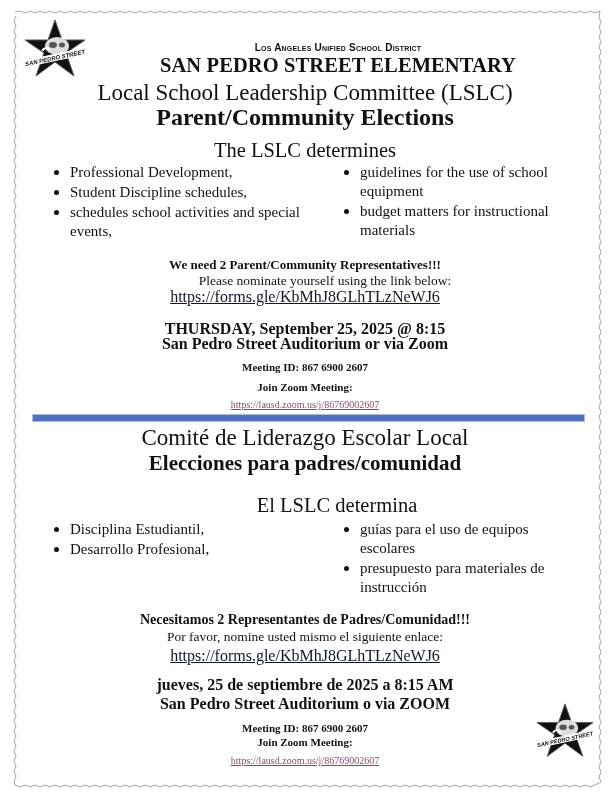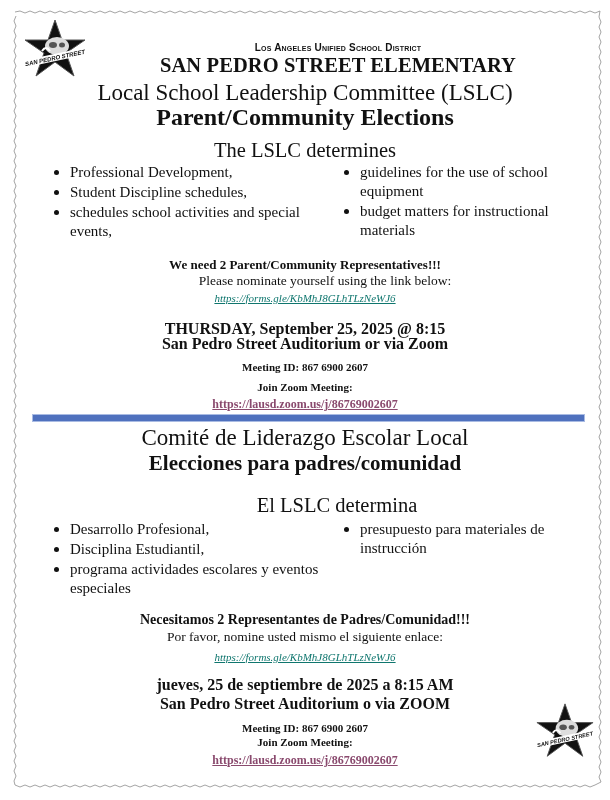--- a/index.html
+++ b/index.html
@@ -82,47 +82,46 @@
     .bullets .col2 { width: 245px; margin-left: 15px; }
     .bullets-en { top: 163px; }
     .bullets-es { top: 520px; }
 
     .need {
       font-weight: bold;
       font-size: 13px;
     }
     .please { font-size: 13.5px; }
     .link {
-      color: #0f766e;
+      color: #0f172a;
       text-decoration: underline;
-      font-size: 11px;
+      font-size: 16px;
       cursor: pointer;
-      font-style: italic;
     }
     .need-en { top: 257px; }
     .please-en { top: 273px; padding-left: 20px; }
     .link-en { top: 288px; }
 
     .date {
       font-weight: bold;
       font-size: 16px;
     }
     .date-en { top: 320px; }
     .place-en { top: 335px; }
     .mid {
       font-weight: bold;
       font-size: 11px;
     }
     .mid-en { top: 361px; }
     .join-en { top: 381px; }
     .zoomlink {
       color: #8a4a6e;
       text-decoration: underline;
-      font-weight: bold;
-      font-size: 12px;
+      font-weight: normal;
+      font-size: 10px;
       cursor: pointer;
     }
     .zoomlink-en { top: 394px; }
 
     .divider {
       position: absolute;
       left: 32px;
       top: 414px;
       width: 551px;
       height: 6px;
@@ -210,25 +209,25 @@
 </div>
 
 <div class="divider"></div>
 
 <div class="abs title-es">Comité de Liderazgo Escolar Local</div>
 <div class="abs subtitle-es">Elecciones para padres/comunidad</div>
 <div class="abs determines-es">El LSLC determina</div>
 
 <div class="bullets bullets-es">
   <ul class="col1">
+    <li><span class="dot"></span><span>Disciplina Estudiantil,</span></li>
     <li><span class="dot"></span><span>Desarrollo Profesional,</span></li>
-    <li><span class="dot"></span><span>Disciplina Estudiantil,</span></li>
-    <li><span class="dot"></span><span>programa actividades escolares y eventos especiales</span></li>
   </ul>
   <ul class="col2">
+    <li><span class="dot"></span><span>guías para el uso de equipos escolares</span></li>
     <li><span class="dot"></span><span>presupuesto para materiales de instrucción</span></li>
   </ul>
 </div>
 
 <div class="abs need need-es">Necesitamos 2 Representantes de Padres/Comunidad!!!</div>
 <div class="abs please please-es">Por favor, nomine usted mismo el siguiente enlace:</div>
 <div class="abs link-es">
   <span class="link">https://forms.gle/KbMhJ8GLhTLzNeWJ6</span>
 </div>
 

